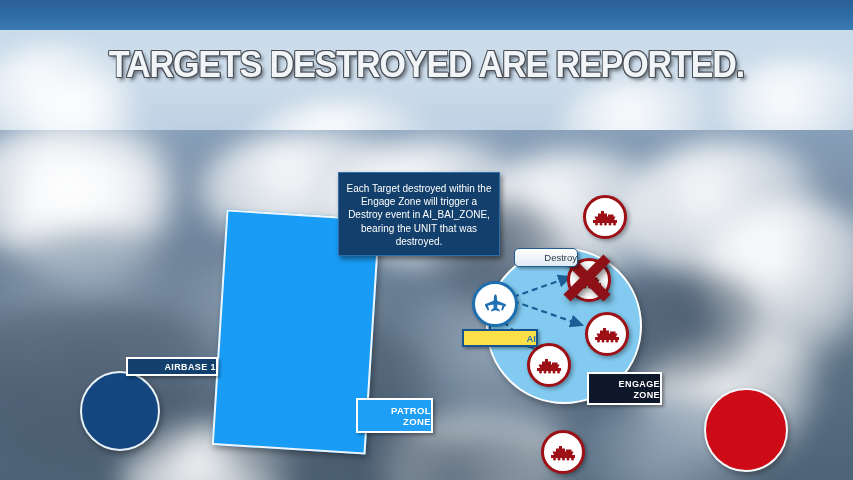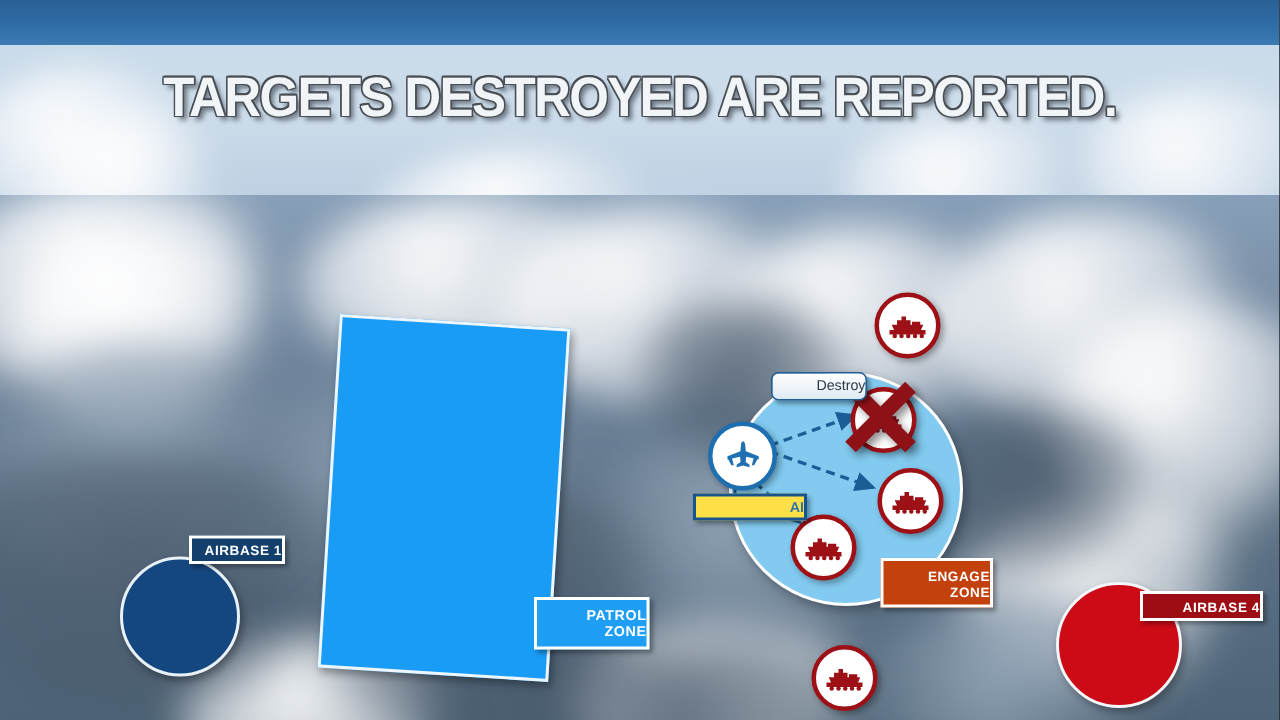--- a/index.html
+++ b/index.html
@@ -98,31 +98,31 @@
   .engage{
     position:absolute;z-index:11;
     left:486px;top:248px;width:152px;height:152px;
     border-radius:50%;
     background:#82caf0;
     border:2px solid #ffffff;
     box-shadow:2px 3px 7px rgba(0,0,0,.3);
   }
   .engage-lbl{
     left:587px;top:372px;width:75px;height:33px;
-    background:#c2410c;border:2px solid #ffffff;color:#ffffff;
+    background:#0f172a;border:2px solid #ffffff;color:#ffffff;
     font-size:9px;font-weight:bold;letter-spacing:.4px;
     padding-top:5px;
   }
 
   
   .airbase-circle{position:absolute;z-index:9;border-radius:50%;
     box-shadow:2px 3px 6px rgba(0,0,0,.35);}
   .ab1{left:80px;top:371px;width:76px;height:76px;background:#14477f;border:2px solid #e9f1f8;}
   .ab4{left:704px;top:388px;width:80px;height:80px;background:#cc0b16;border:2px solid #f4f7fa;}
-  .ab1-lbl{left:126px;top:357px;width:64px;height:19px;
+  .ab1-lbl{left:126px;top:357px;width:92px;height:19px;
     background:#123f6b;border:2px solid #ffffff;color:#ffffff;
     font-size:9px;font-weight:bold;letter-spacing:.4px;padding-top:3px;}
   .ab4-lbl{left:760px;top:394px;width:82px;height:20px;
     background:#9d0e14;border:2px solid #ffffff;color:#ffffff;
     font-size:9px;font-weight:bold;letter-spacing:.4px;padding-top:4px;}
 
   
   .marker{position:absolute;z-index:14;border-radius:50%;background:#ffffff;
     display:flex;align-items:center;justify-content:center;
     box-shadow:2px 2px 4px rgba(0,0,0,.35);}
@@ -203,21 +203,20 @@
   <div class="engage"></div>
   <div class="lbl engage-lbl">
     <div>ENGAGE</div>
     <div>ZONE</div>
   </div>
 
   <div class="airbase-circle ab1"></div>
   <div class="lbl ab1-lbl">AIRBASE 1</div>
 
   <div class="airbase-circle ab4"></div>
-  <div class="lbl ab4-lbl">AIRBASE 4</div>
 
   <svg class="arrows" width="853" height="480">
     <defs>
       <marker id="ah" markerWidth="7" markerHeight="7" refX="5.4" refY="3" orient="auto">
         <path d="M0,0 L6.4,3 L0,6 z" fill="#1b5e96"></path>
       </marker>
     </defs>
 
     <line x1="513" y1="297" x2="570" y2="277" stroke="#1b5e96" stroke-width="2.2" stroke-dasharray="6,4" marker-end="url(#ah)"></line>
 
@@ -299,14 +298,15 @@
       <path d="M3.2 12.6 l2.4 4.6 h1.6 l-1.3-5 z" fill="#1f6fb3"></path>
       <path d="M23.2 12.6 l-2.4 4.6 h-1.6 l1.3-5 z" fill="#1f6fb3"></path>
     </svg>
   </div>
 
   <div class="leader" style="left:489px;top:318px;width:2px;height:13px;"></div>
 
   <div class="lbl ai-lbl">AI</div>
   <div class="lbl destroy-lbl">Destroy</div>
 
+  <div class="callout" style="left:338px;top:172px;width:162px;height:84px;">Each Target destroyed within the Engage Zone will trigger a Destroy event in AI_BAI_ZONE, bearing the UNIT that was destroyed.</div>
 
 </div>
 
 </body></html>

